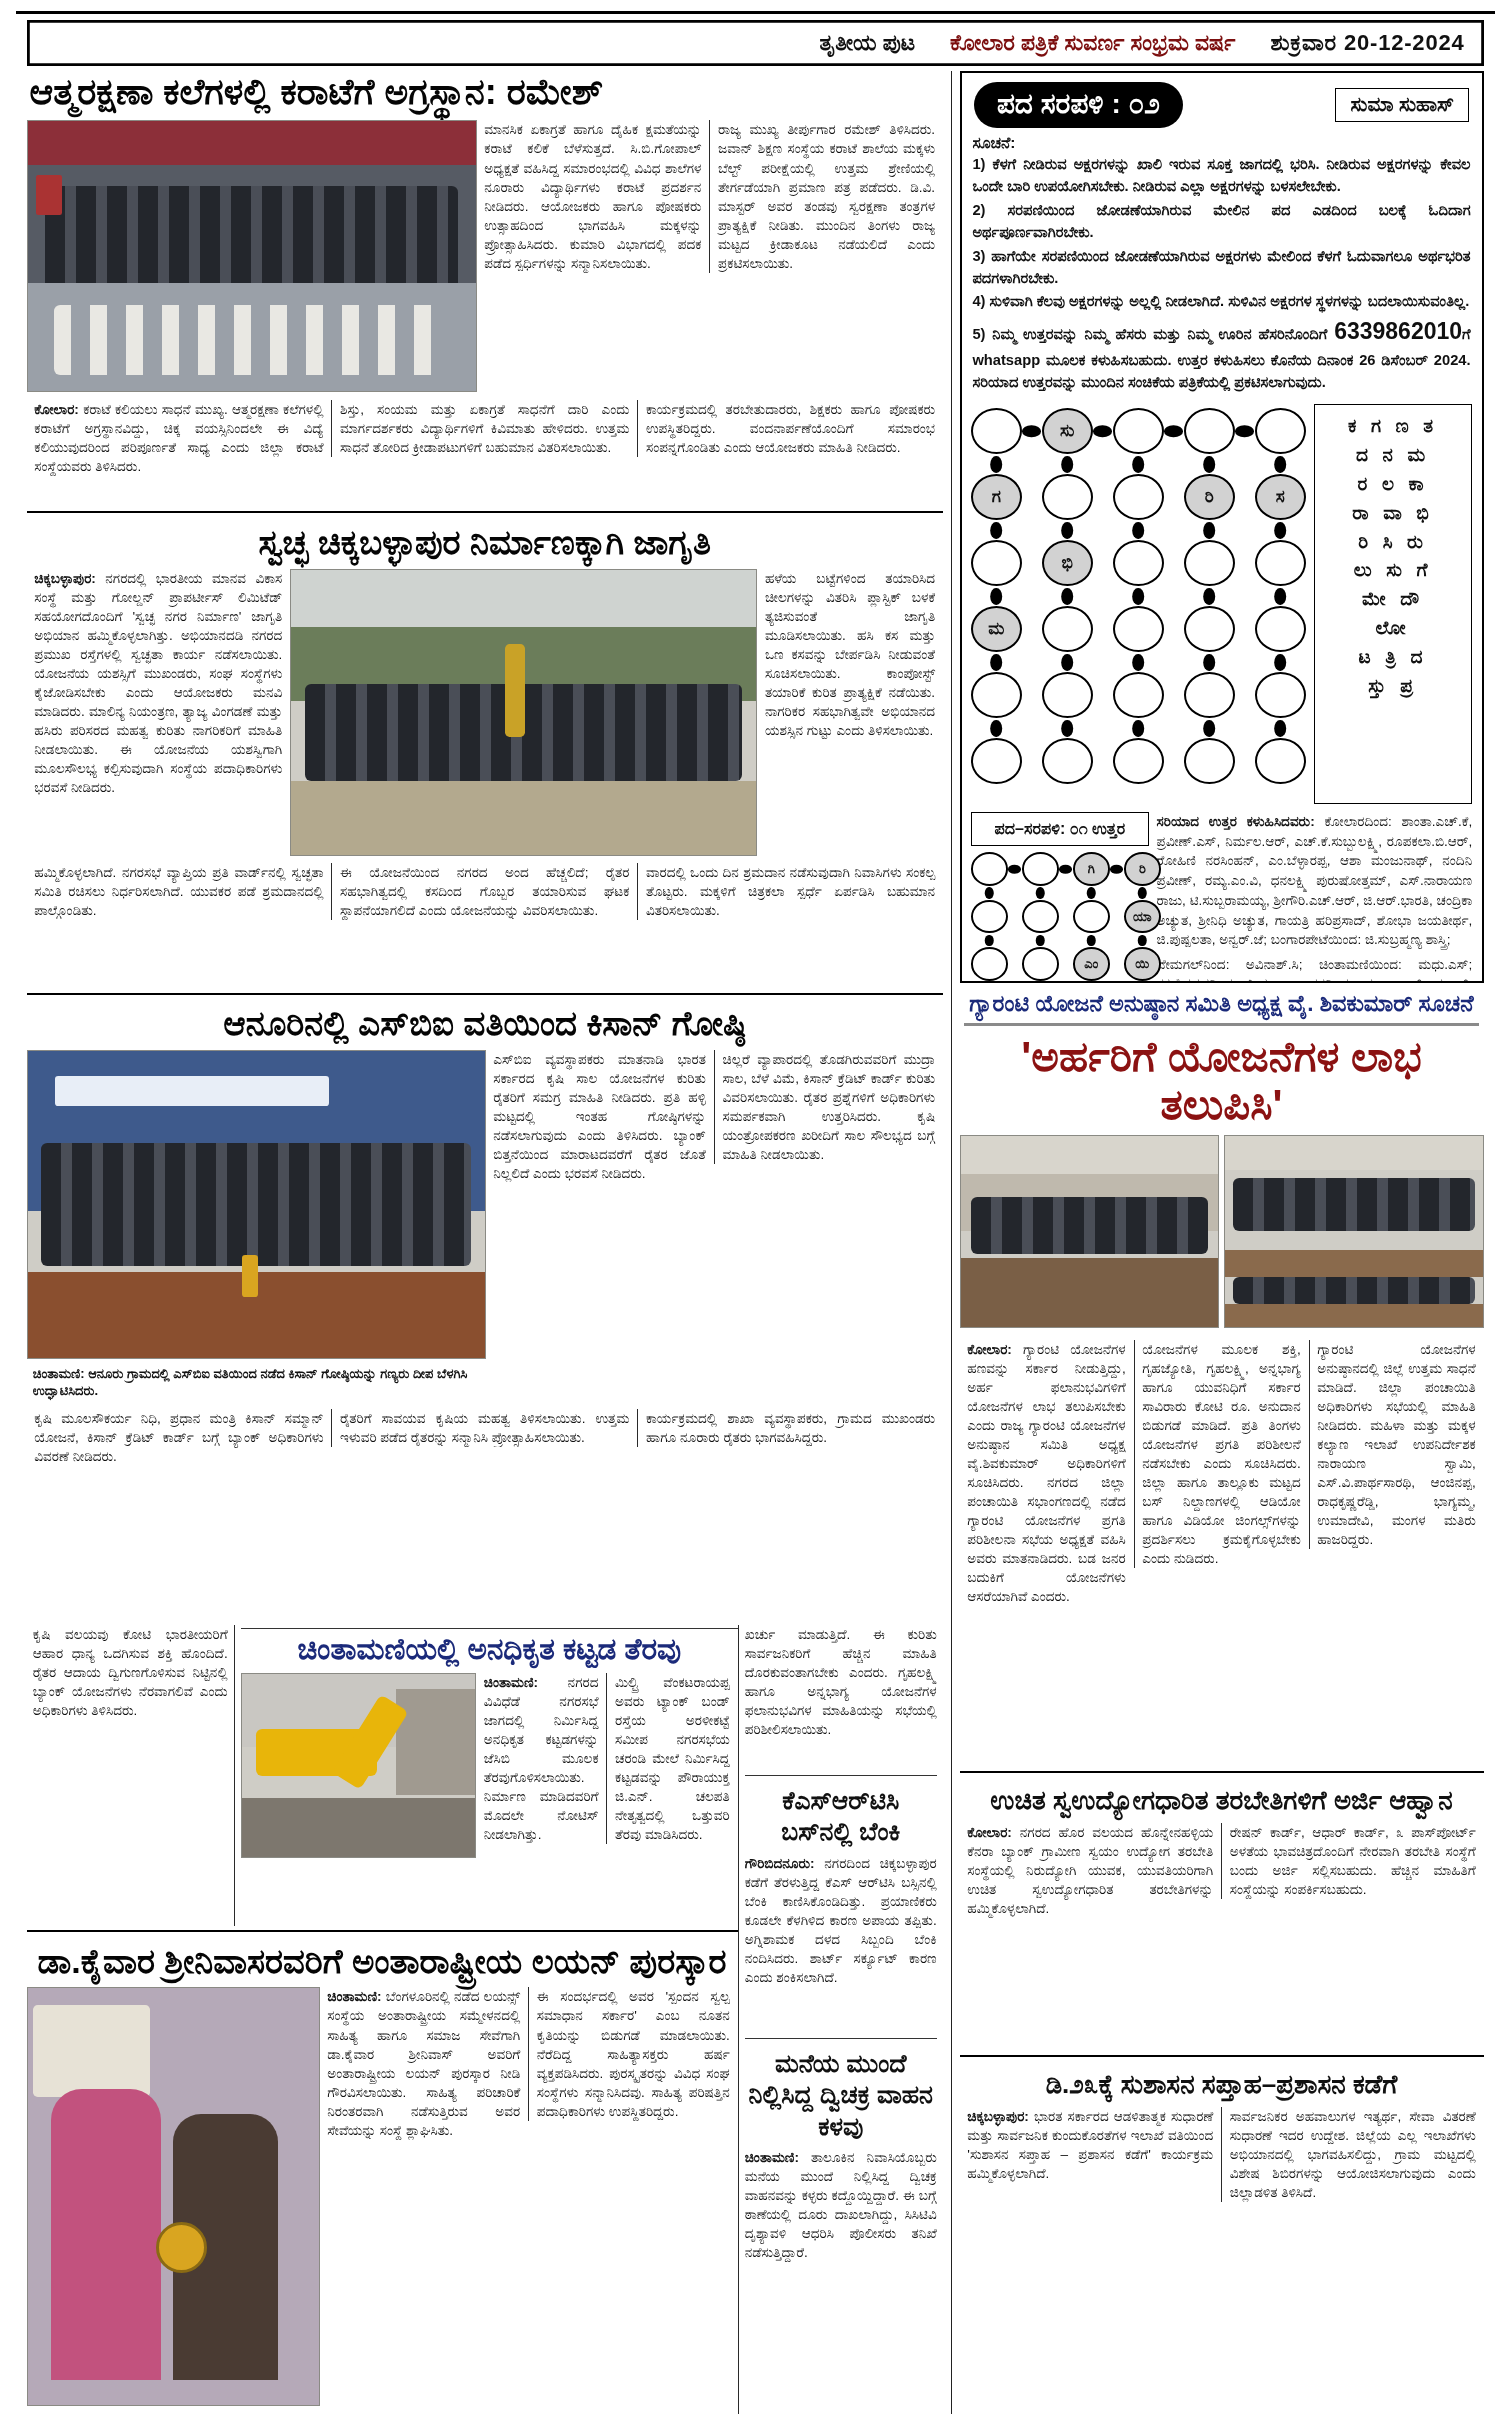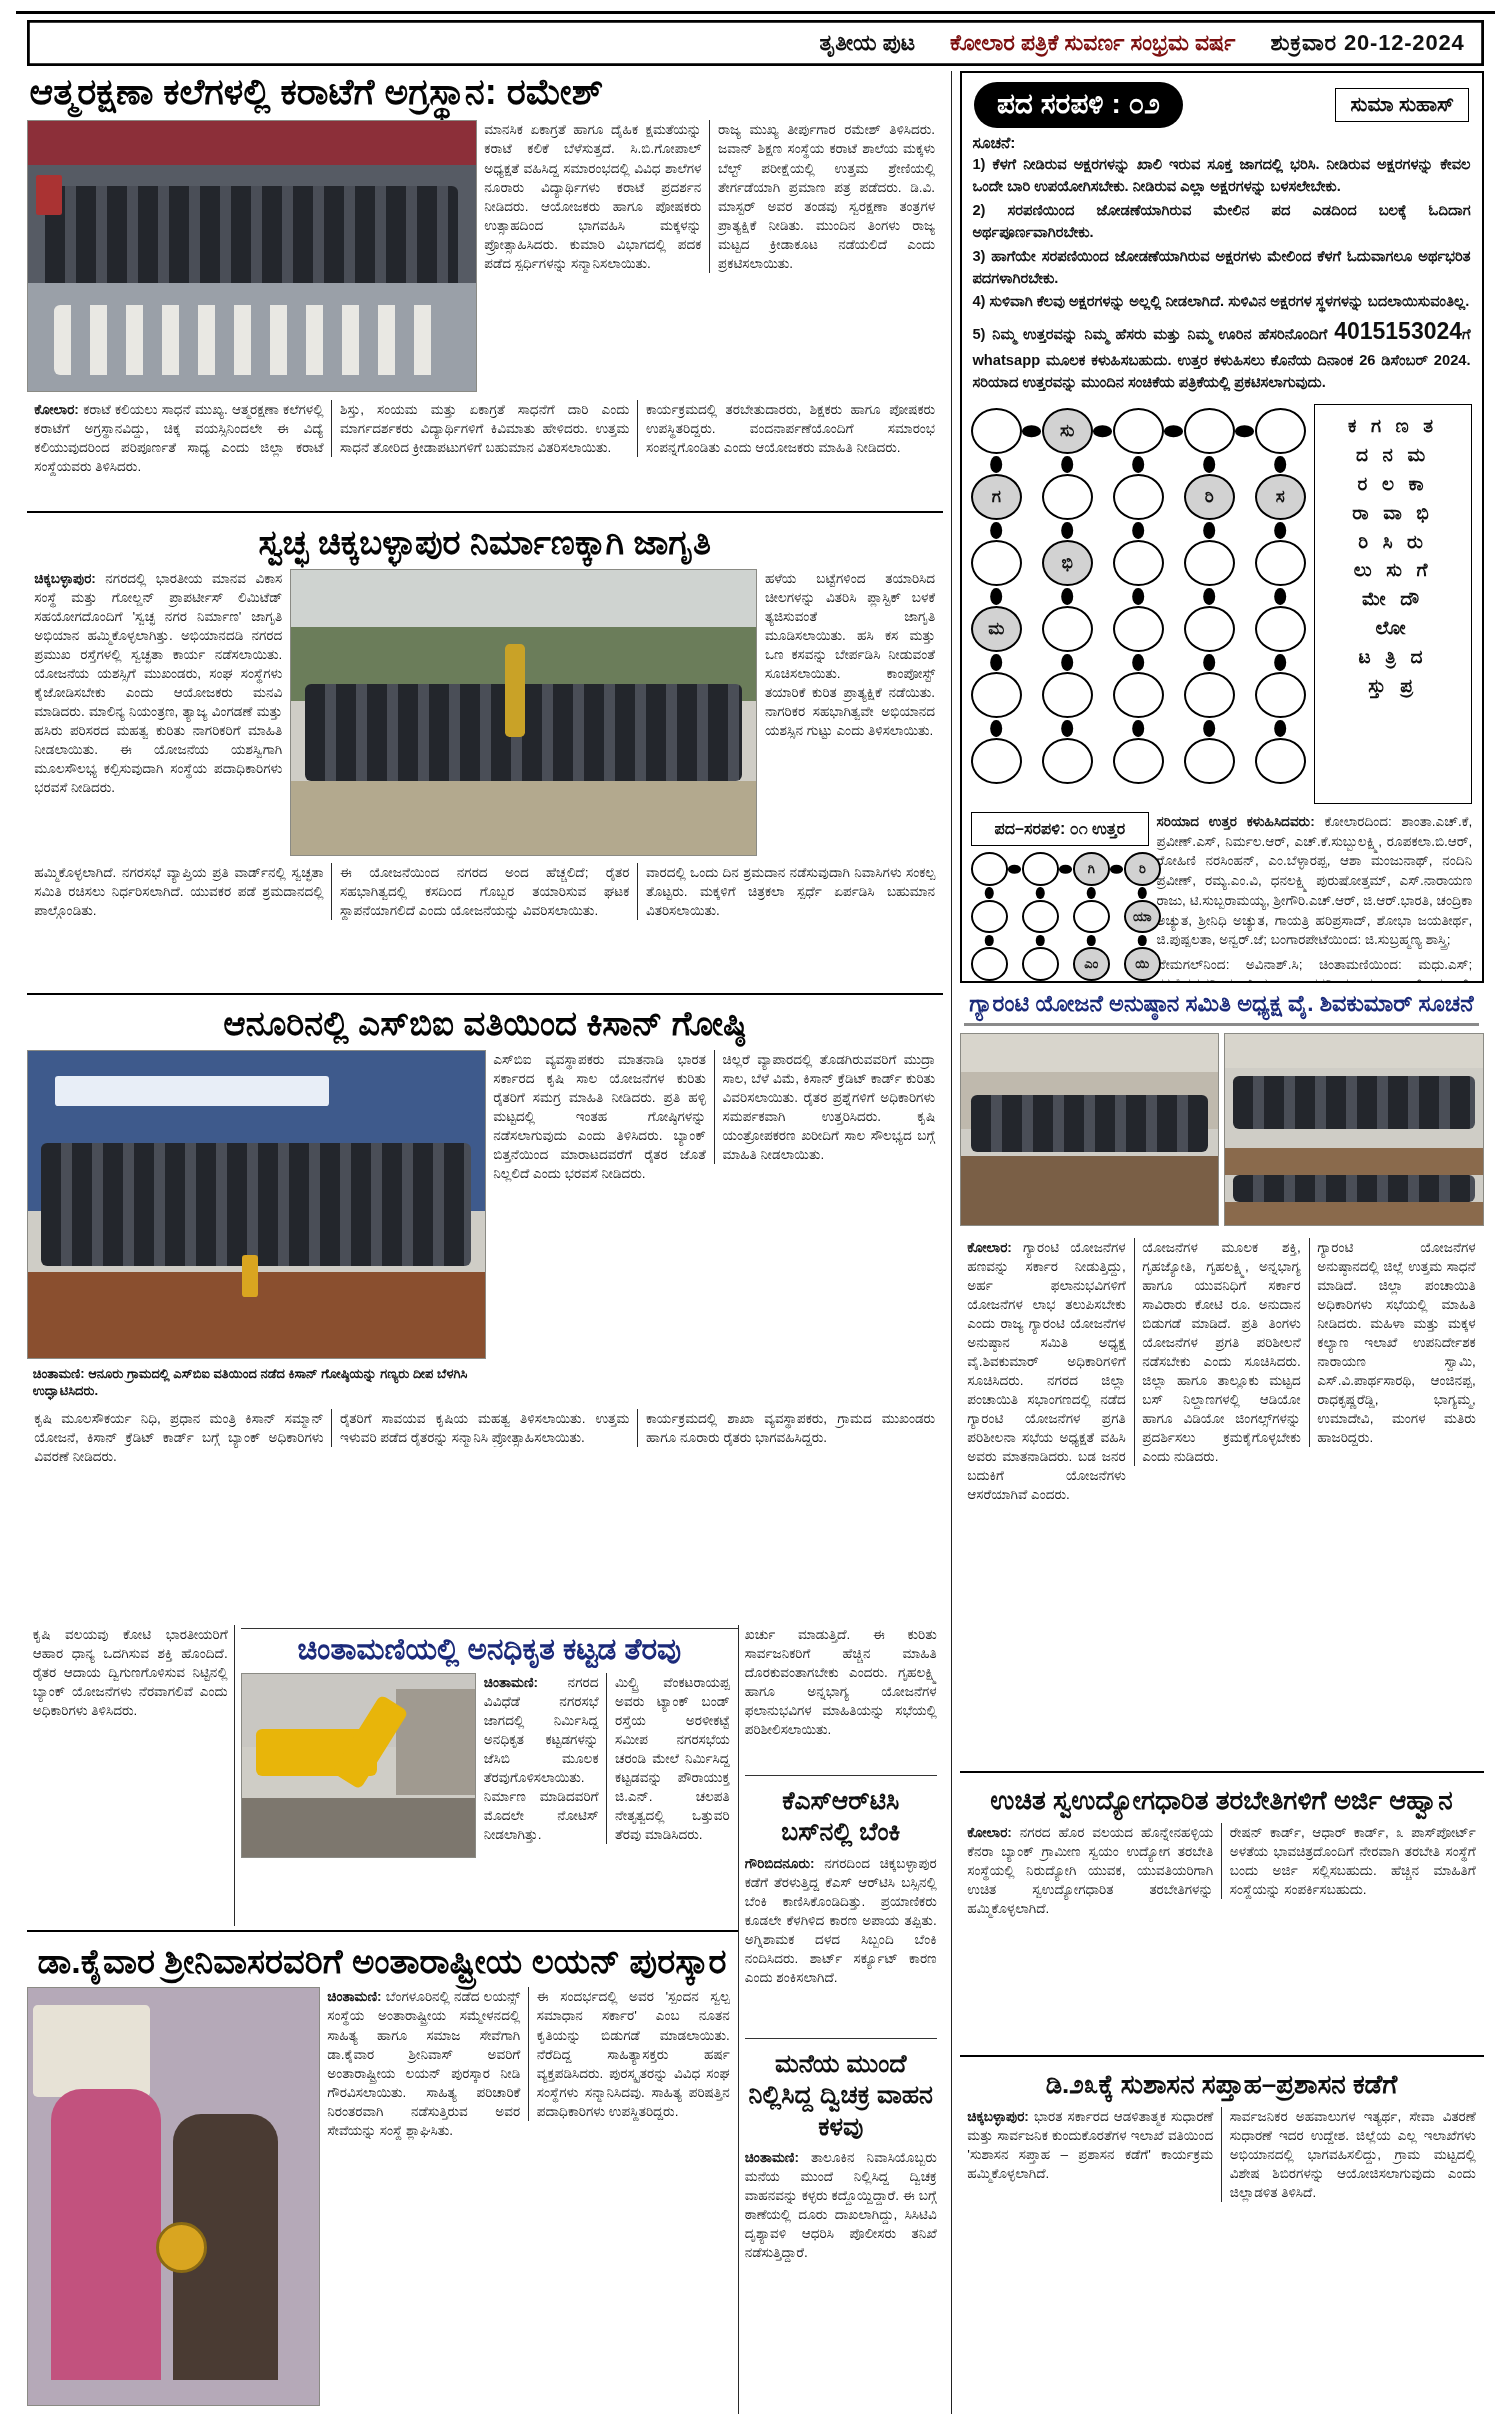--- a/index.html
+++ b/index.html
@@ -219,21 +219,21 @@
         <span class="pz-author">ಸುಮಾ ಸುಹಾಸ್</span>
       </div>
       <div class="pz-note">ಸೂಚನೆ:</div>
       <div id="instructions">
               <div class="bank-line">1) ಕೆಳಗೆ ನೀಡಿರುವ ಅಕ್ಷರಗಳನ್ನು ಖಾಲಿ ಇರುವ ಸೂಕ್ತ ಜಾಗದಲ್ಲಿ ಭರಿಸಿ. ನೀಡಿರುವ ಅಕ್ಷರಗಳನ್ನು ಕೇವಲ ಒಂದೇ ಬಾರಿ ಉಪಯೋಗಿಸಬೇಕು. ನೀಡಿರುವ ಎಲ್ಲಾ ಅಕ್ಷರಗಳನ್ನು ಬಳಸಲೇಬೇಕು.</div>
               <div class="bank-line">2) ಸರಪಣಿಯಿಂದ ಜೋಡಣೆಯಾಗಿರುವ ಮೇಲಿನ ಪದ ಎಡದಿಂದ ಬಲಕ್ಕೆ ಓದಿದಾಗ ಅರ್ಥಪೂರ್ಣವಾಗಿರಬೇಕು.</div>
               <div class="bank-line">3) ಹಾಗೆಯೇ ಸರಪಣಿಯಿಂದ ಜೋಡಣೆಯಾಗಿರುವ ಅಕ್ಷರಗಳು ಮೇಲಿಂದ ಕೆಳಗೆ ಓದುವಾಗಲೂ ಅರ್ಥಭರಿತ ಪದಗಳಾಗಿರಬೇಕು.</div>
               <div class="bank-line">4) ಸುಳಿವಾಗಿ ಕೆಲವು ಅಕ್ಷರಗಳನ್ನು ಅಲ್ಲಲ್ಲಿ ನೀಡಲಾಗಿದೆ. ಸುಳಿವಿನ ಅಕ್ಷರಗಳ ಸ್ಥಳಗಳನ್ನು ಬದಲಾಯಿಸುವಂತಿಲ್ಲ.</div>
             </div>
       <div class="inst5">
-        <span>5) ನಿಮ್ಮ ಉತ್ತರವನ್ನು ನಿಮ್ಮ ಹೆಸರು ಮತ್ತು ನಿಮ್ಮ ಊರಿನ ಹೆಸರಿನೊಂದಿಗೆ </span><span class="phone">4015153024</span><span>ಗೆ whatsapp ಮೂಲಕ ಕಳುಹಿಸಬಹುದು. ಉತ್ತರ ಕಳುಹಿಸಲು ಕೊನೆಯ ದಿನಾಂಕ 26 ಡಿಸೆಂಬರ್ 2024. ಸರಿಯಾದ ಉತ್ತರವನ್ನು ಮುಂದಿನ ಸಂಚಿಕೆಯ ಪತ್ರಿಕೆಯಲ್ಲಿ ಪ್ರಕಟಿಸಲಾಗುವುದು.</span>
+        <span>5) ನಿಮ್ಮ ಉತ್ತರವನ್ನು ನಿಮ್ಮ ಹೆಸರು ಮತ್ತು ನಿಮ್ಮ ಊರಿನ ಹೆಸರಿನೊಂದಿಗೆ </span><span class="phone">6339862010</span><span>ಗೆ whatsapp ಮೂಲಕ ಕಳುಹಿಸಬಹುದು. ಉತ್ತರ ಕಳುಹಿಸಲು ಕೊನೆಯ ದಿನಾಂಕ 26 ಡಿಸೆಂಬರ್ 2024. ಸರಿಯಾದ ಉತ್ತರವನ್ನು ಮುಂದಿನ ಸಂಚಿಕೆಯ ಪತ್ರಿಕೆಯಲ್ಲಿ ಪ್ರಕಟಿಸಲಾಗುವುದು.</span>
       </div>
       <div class="pz-mid">
         <div class="chain-wrap" style="padding-top:4.7px;">
                 <div class="chain-row">
                   <div class="chain-cell">
                     <div class="circle"></div>
                     <i class="vl"></i>
                   </div>
                   <div class="chain-cell">
                     <div class="circle shaded">ಸು</div>
@@ -456,20 +456,21 @@
         <div class="winners">
           <p><b>ಸರಿಯಾದ ಉತ್ತರ ಕಳುಹಿಸಿದವರು:</b> ಕೋಲಾರದಿಂದ: ಶಾಂತಾ.ಎಚ್.ಕೆ, ಪ್ರವೀಣ್.ಎಸ್, ನಿರ್ಮಲ.ಆರ್, ಎಚ್.ಕೆ.ಸುಬ್ಬುಲಕ್ಷ್ಮಿ, ರೂಪಕಲಾ.ಬಿ.ಆರ್, ರೋಹಿಣಿ ನರಸಿಂಹನ್, ಎಂ.ಬೆಳ್ಳಾರಪ್ಪ, ಆಶಾ ಮಂಜುನಾಥ್, ನಂದಿನಿ ಪ್ರವೀಣ್, ರಮ್ಯ.ಎಂ.ವಿ, ಧನಲಕ್ಷ್ಮಿ ಪುರುಷೋತ್ತಮ್, ಎಸ್.ನಾರಾಯಣ ರಾಜು, ಟಿ.ಸುಬ್ಬರಾಮಯ್ಯ, ಶ್ರೀಗೌರಿ.ಎಚ್.ಆರ್, ಜಿ.ಆರ್.ಭಾರತಿ, ಚಂದ್ರಿಕಾ ಅಚ್ಯುತ, ಶ್ರೀನಿಧಿ ಅಚ್ಯುತ, ಗಾಯತ್ರಿ ಹರಿಪ್ರಸಾದ್, ಶೋಭಾ ಜಯತೀರ್ಥ, ಜಿ.ಪುಷ್ಪಲತಾ, ಅನ್ವರ್.ಜೆ; ಬಂಗಾರಪೇಟೆಯಿಂದ: ಜಿ.ಸುಬ್ರಹ್ಮಣ್ಯ ಶಾಸ್ತ್ರಿ;</p>
           <p>ವೇಮಗಲ್‌ನಿಂದ: ಅವಿನಾಶ್.ಸಿ; ಚಿಂತಾಮಣಿಯಿಂದ: ಮಧು.ಎಸ್; ಸಕಲೇಶಪುರದಿಂದ: ಶ್ರೀರಕ್ಷಾ; ಹಾಸನದಿಂದ: ಮಂಜುನಾಥ್ ಪ್ರಸಾದ್; ಕುಮಟದಿಂದ: ವಸಂತ್ ಭಟ್; ಕೋಟೇಶ್ವರದಿಂದ: ಗಾಯತ್ರಿ ಶ್ರೀಧರ್; ಚನ್ನರಾಯಪಟ್ಟಣದಿಂದ: ಶೈಲಜಾ ಶಿವಪ್ರಸಾದ್; ದಾವಣಗೆರೆಯಿಂದ: ಪದ್ಮ.ಎಸ್.ತಂತ್ರಿ, ವೆಂಕಟೇಶ್.ಎಚ್.ಎನ್, ಎಚ್.ಕೆ.ಮಂಜುಳ; ಸುನೀತಾ.ಟಿ.ಎಚ್, ಸುಧಾ.ಎಚ್.ಆರ್;</p>
 
         </div>
       </div>
     </section>
 
     <section style="height:783px;">
       <div class="kicker">ಗ್ಯಾರಂಟಿ ಯೋಜನೆ ಅನುಷ್ಠಾನ ಸಮಿತಿ ಅಧ್ಯಕ್ಷ ವೈ. ಶಿವಕುಮಾರ್ ಸೂಚನೆ</div>
+      <h1 class="h-red">'ಅರ್ಹರಿಗೆ ಯೋಜನೆಗಳ ಲಾಭ ತಲುಪಿಸಿ'</h1>
       <div class="gphotos">
         <div class="photo">
           <div class="ph" style="left:0;top:0;right:0;height:20%;background:#d8d5cc;"></div>
           <div class="ph" style="left:0;top:20%;right:0;height:30%;background:#bfb9ad;"></div>
           <div class="ph people-dark" style="left:4%;top:32%;width:92%;height:30%;"></div>
           <div class="ph" style="left:0;bottom:0;right:0;height:36%;background:#7a5f46;"></div>
         </div>
         <div class="photo">
           <div class="ph" style="left:0;top:0;right:0;height:18%;background:#d8d5cc;"></div>
           <div class="ph people-dark" style="left:3%;top:22%;width:94%;height:28%;"></div>

